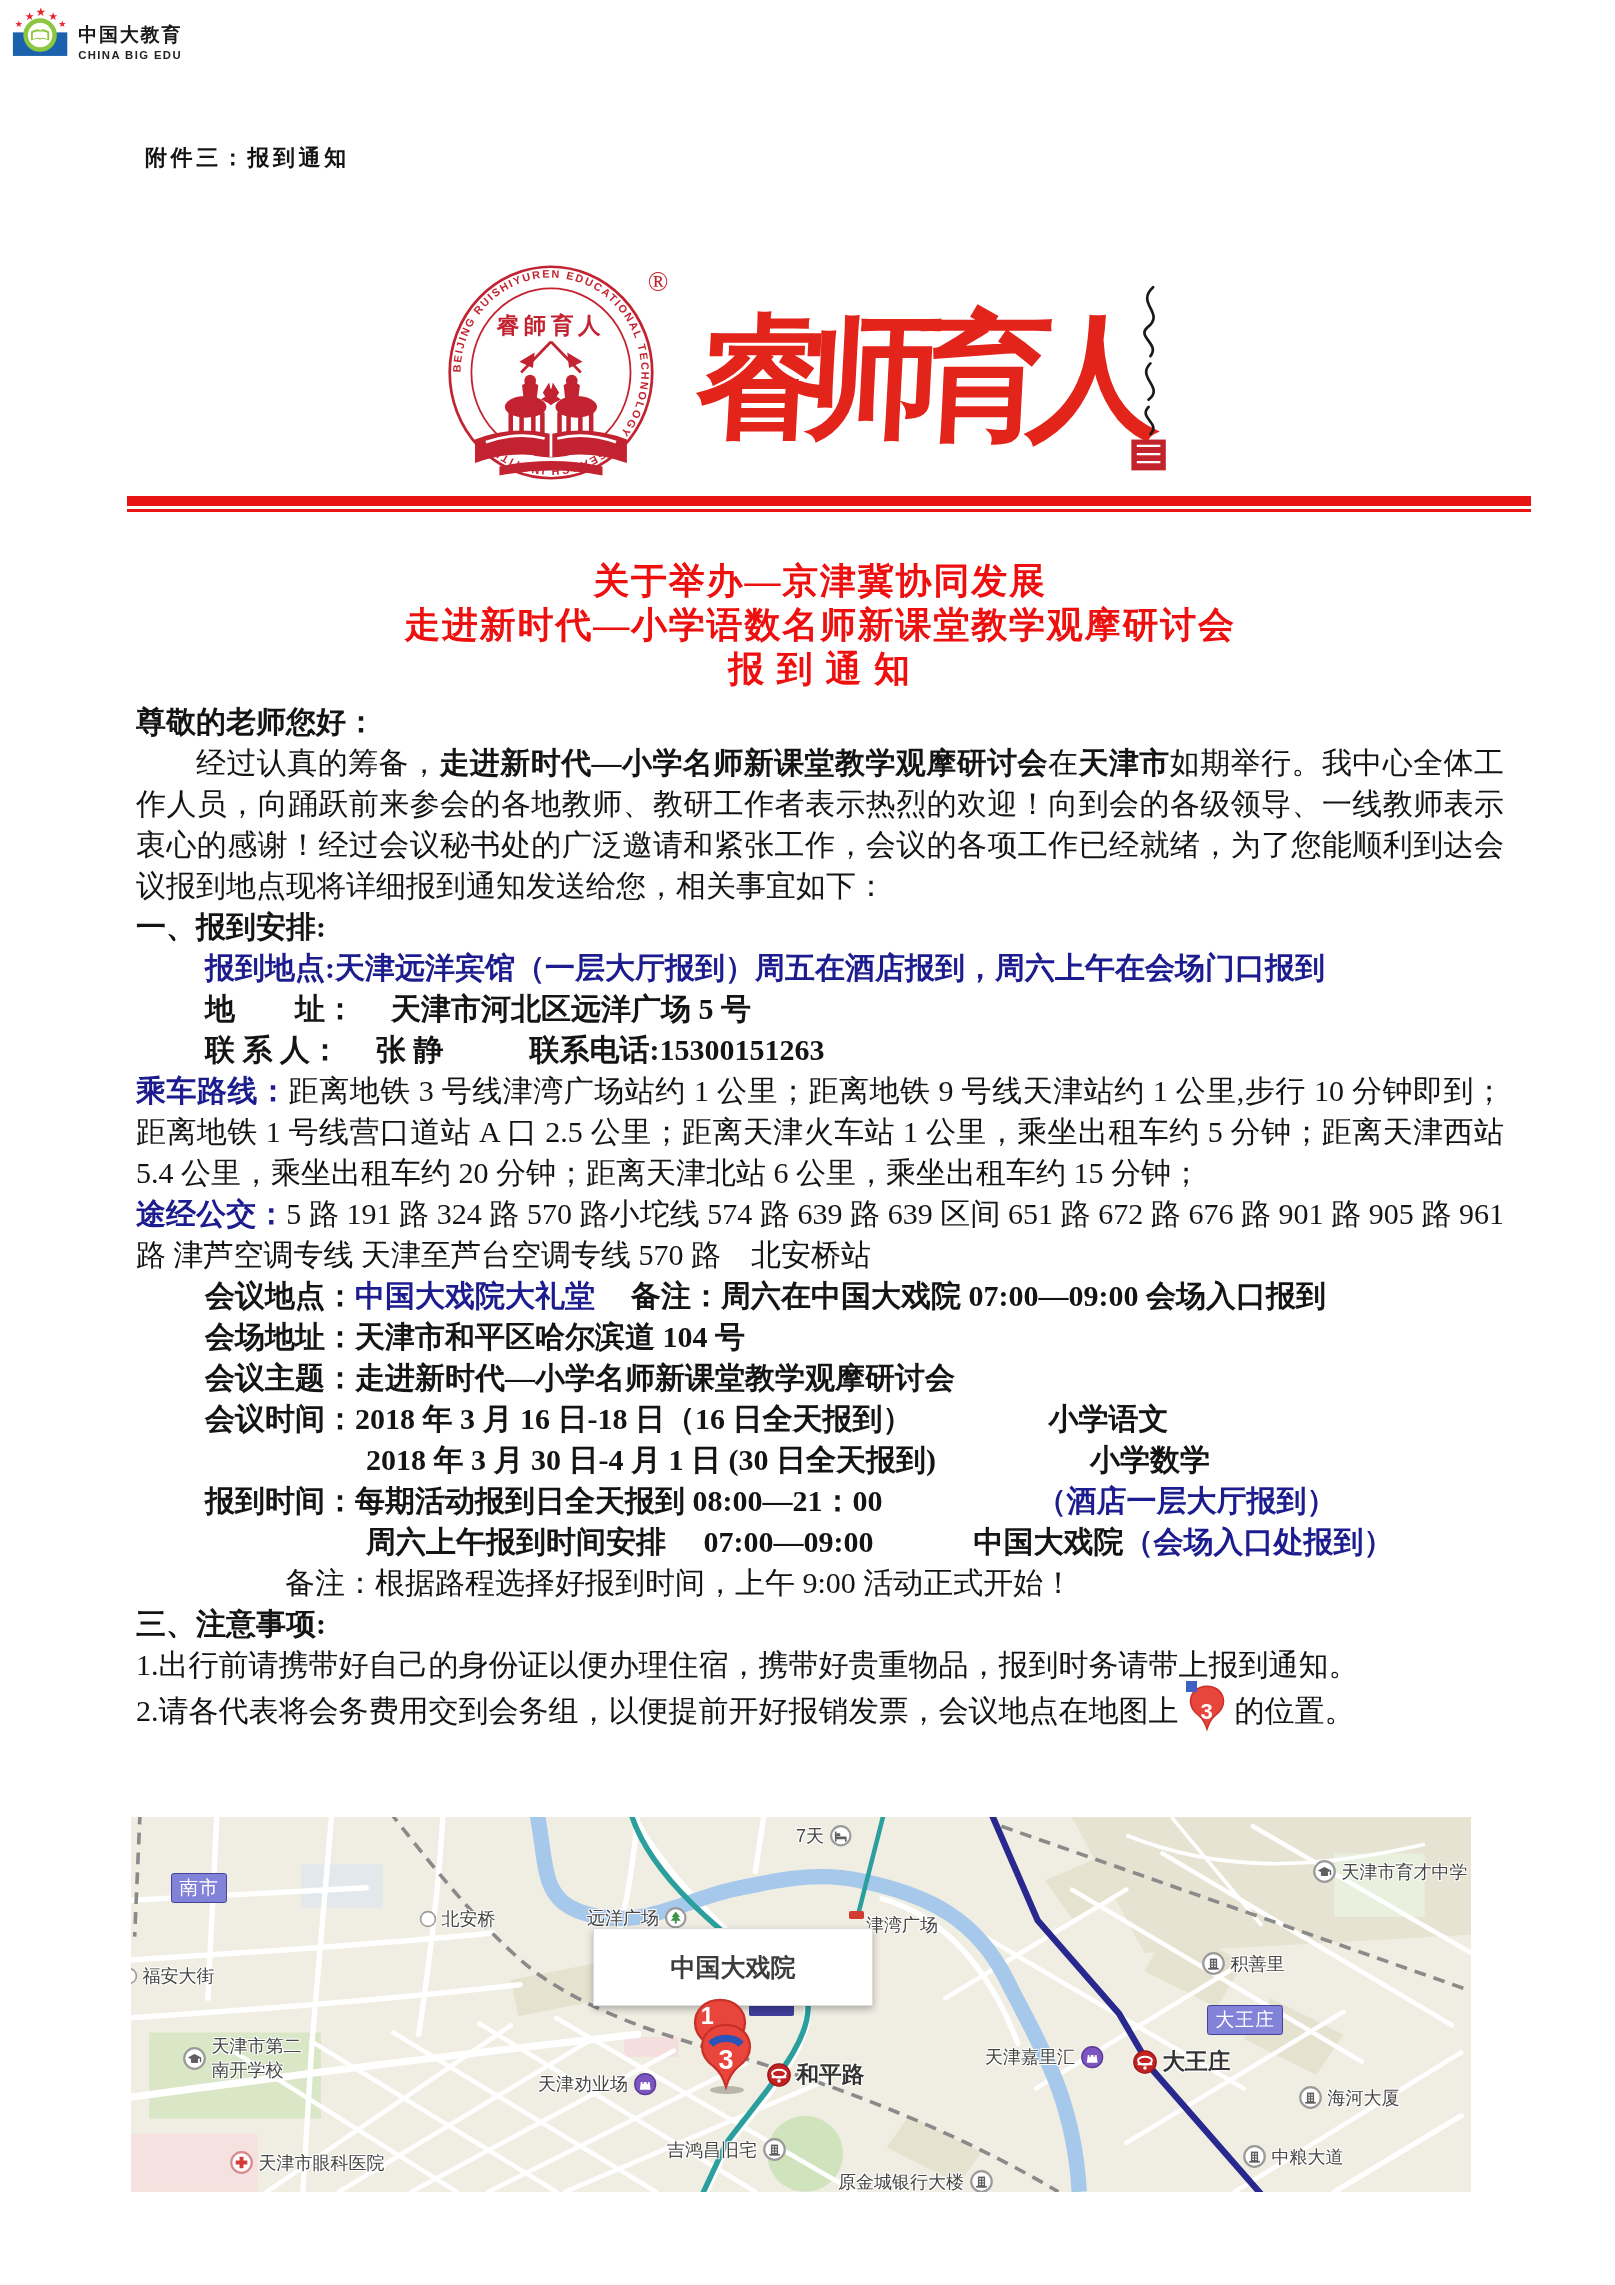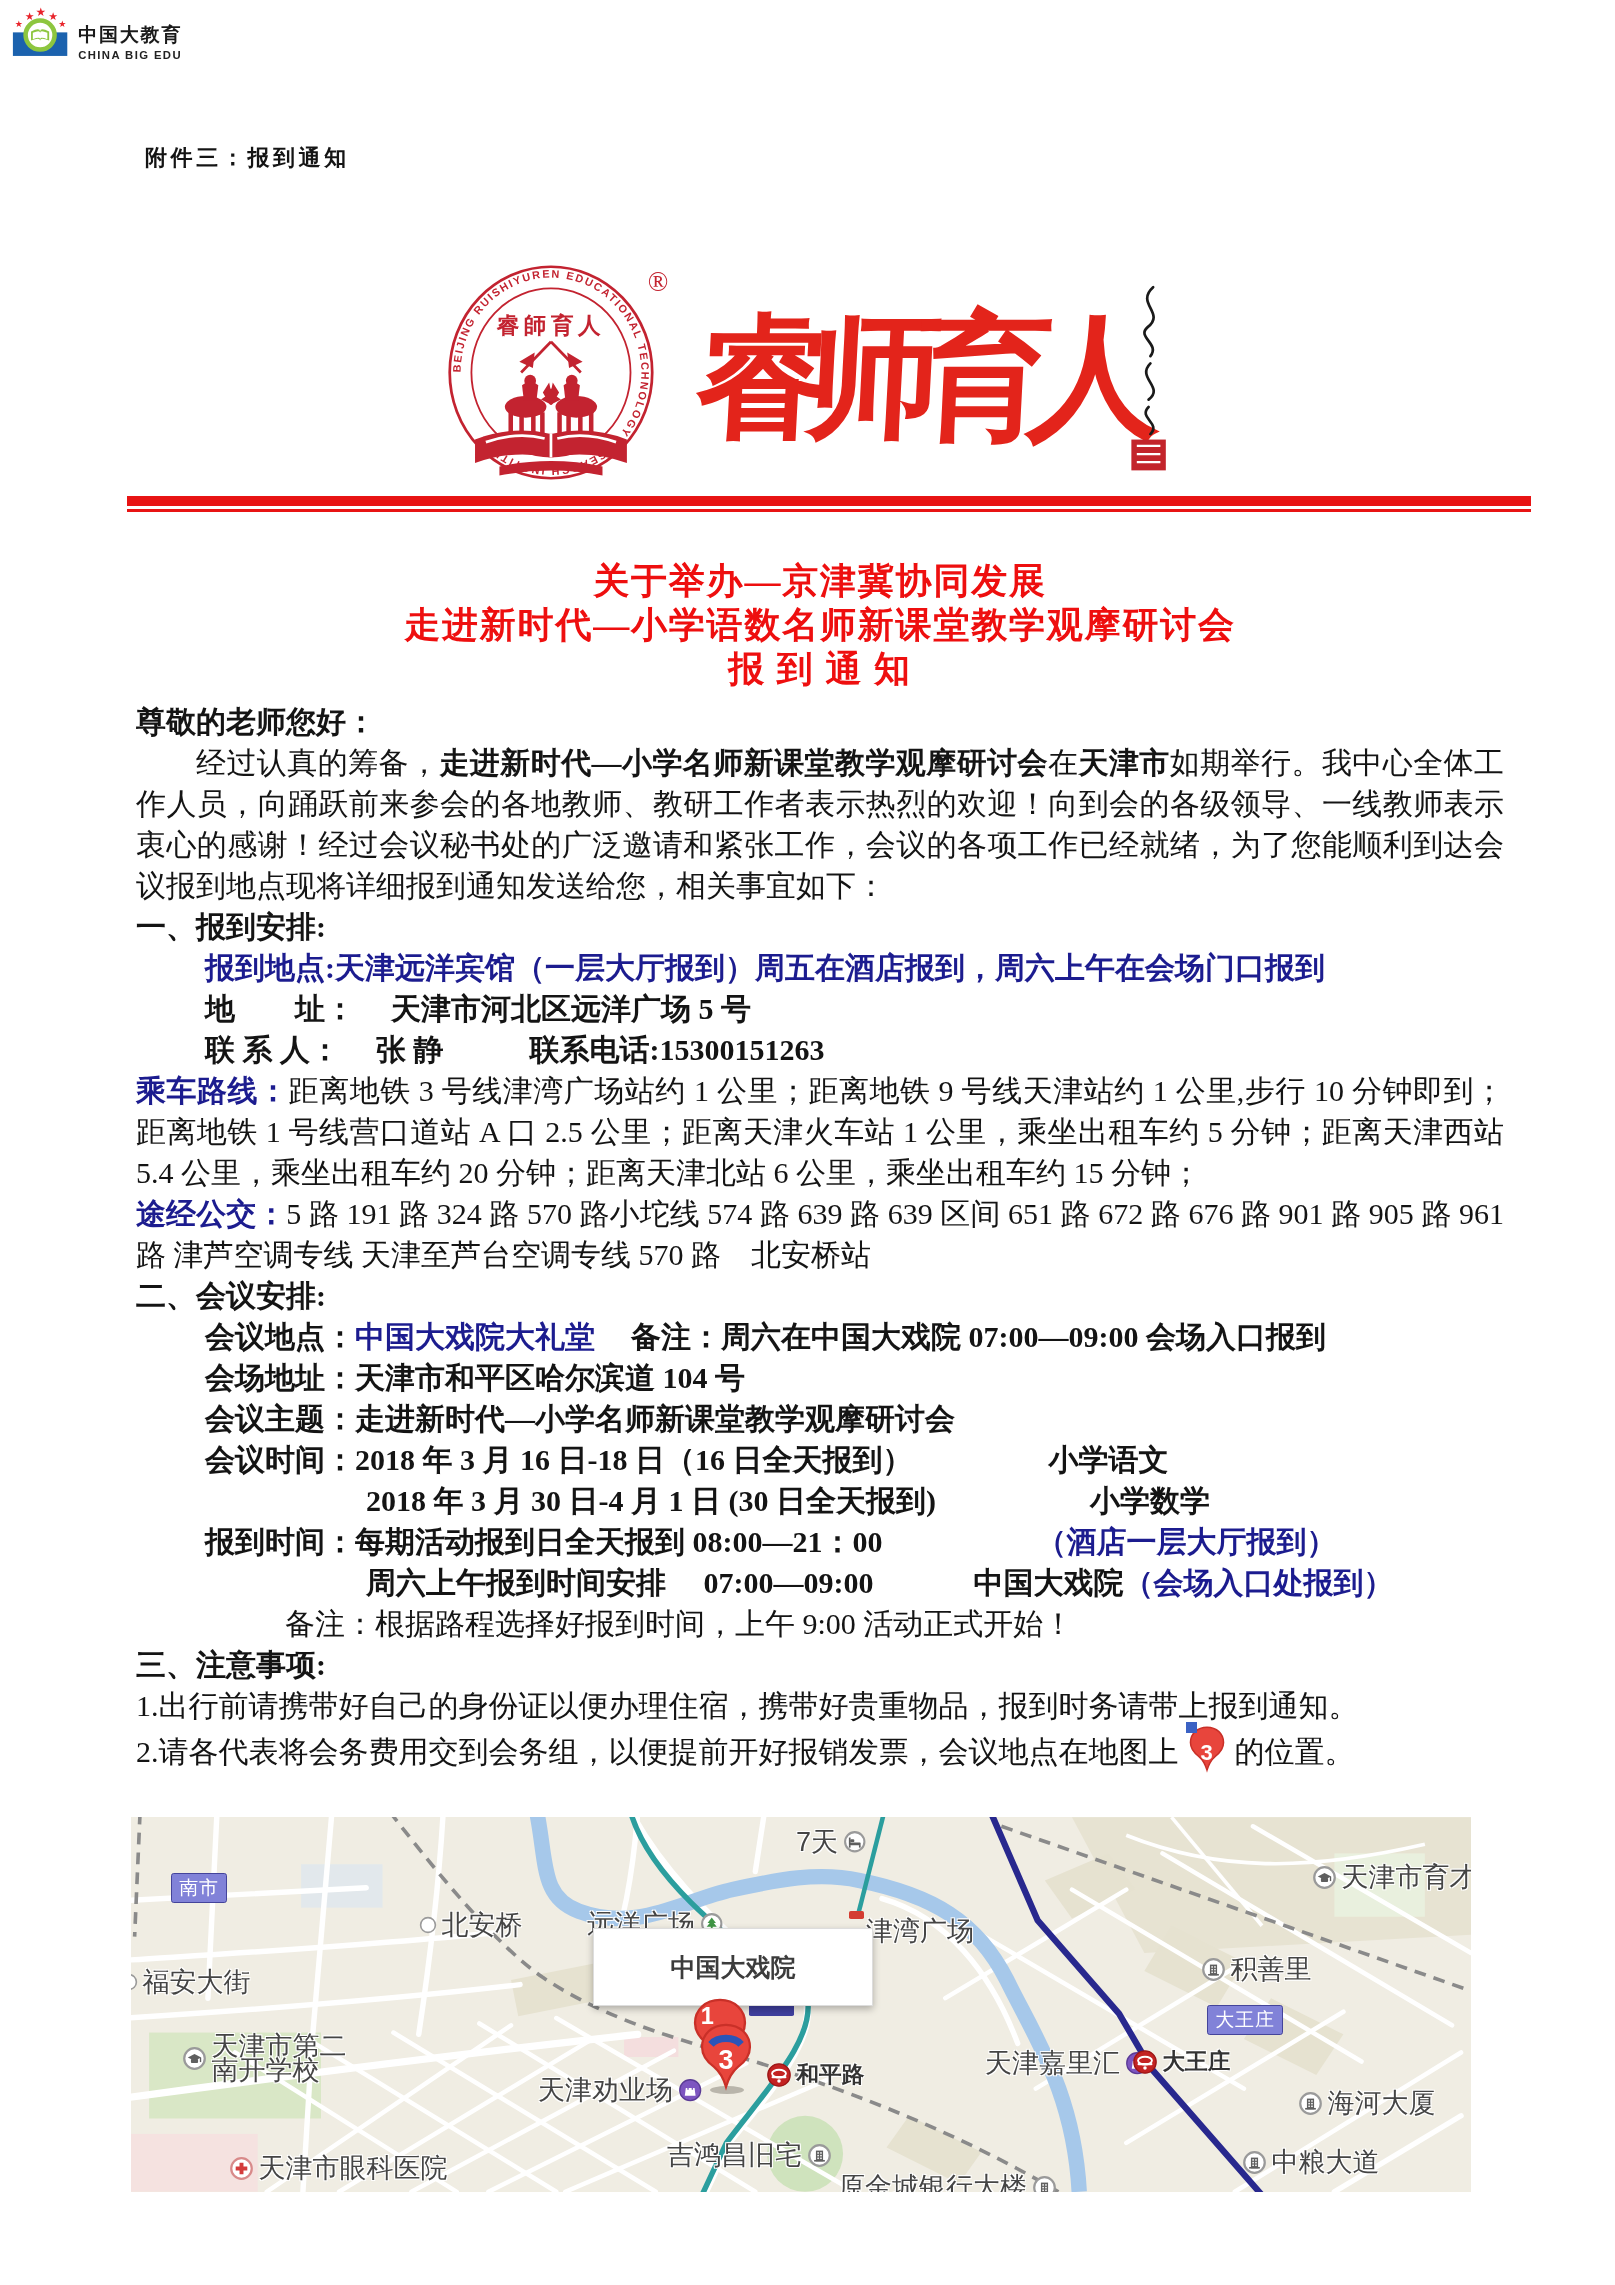--- a/index.html
+++ b/index.html
@@ -47,21 +47,21 @@
   .textpin{display:inline-block;position:relative;width:38px;height:49px;vertical-align:-12.7px;margin:0 9px;}
   .textpin .num{position:absolute;left:0;top:6.3px;width:100%;text-align:center;color:#fff;
                 font-family:"Liberation Sans",sans-serif;font-weight:bold;font-size:22px;}
   .textpin .bluechip{position:absolute;left:-1.8px;top:-3.6px;width:11px;height:11px;background:#3b62c4;}
 
   
   .map{position:absolute;left:131px;top:1817px;width:1340px;height:375px;overflow:hidden;background:#f0ede3;
        font-family:"Liberation Sans",sans-serif;}
   .map svg.base{position:absolute;left:0;top:0;}
   .mlabel{position:absolute;display:flex;align-items:center;gap:4.5px;white-space:nowrap;
-          font-size:27px;color:#454545;z-index:3;
+          font-size:18px;color:#454545;z-index:3;
           text-shadow:-0.9px -0.9px 0 #fff,0.9px -0.9px 0 #fff,-0.9px 0.9px 0 #fff,0.9px 0.9px 0 #fff;}
   .mlabel .mic{flex:0 0 auto;}
   .ml-2line span{display:block;line-height:24.4px;}
   .badge{position:absolute;z-index:3;background:#8182d8;border:1.8px solid #44449b;color:#fff;
          font-size:19px;padding:0.9px 7.2px;border-radius:2.7px;letter-spacing:0.9px;}
   .station{font-weight:bold;font-size:22.6px;color:#333;}
   .callout{position:absolute;left:462px;top:111px;width:278px;height:76px;background:#fff;
            border:0.9px solid #ddd;box-shadow:0 2.7px 7.2px rgba(0,0,0,.28);z-index:4;
            display:flex;align-items:center;justify-content:center;
            font-size:25px;font-weight:bold;color:#3c3c3c;}
@@ -238,21 +238,20 @@
     <p class="just ti"><span>经过认真的筹备，</span><span class="b">走进新时代—小学名师新课堂教学观摩研讨会</span><span>在</span><span class="b">天津市</span><span>如期举行。我中心全体工作人员，向踊跃前来参会的各地教师、教研工作者表示热烈的欢迎！向到会的各级领导、一线教师表示衷心的感谢！经过会议秘书处的广泛邀请和紧张工作，会议的各项工作已经就绪，为了您能顺利到达会议报到地点现将详细报到通知发送给您，相关事宜如下：</span></p>
 
     <div class="b">一、报到安排:</div>
     <div class="indent1 b blue">报到地点:天津远洋宾馆（一层大厅报到）周五在酒店报到，周六上午在会场门口报到</div>
     <div class="indent1 b"><span>地　　址：</span><span class="vgap">天津市河北区远洋广场 5 号</span></div>
     <div class="indent1 b"><span>联 系 人：</span><span class="vgap">张 静</span><span class="sp95"></span><span>联系电话:</span><span>15300151263</span></div>
 
     <p class="just"><span class="b blue">乘车路线：</span><span>距离地铁 3 号线津湾广场站约 1 公里；距离地铁 9 号线天津站约 1 公里,步行 10 分钟即到；距离地铁 1 号线营口道站 A 口 2.5 公里；距离天津火车站 1 公里，乘坐出租车约 5 分钟；距离天津西站 5.4 公里，乘坐出租车约 20 分钟；距离天津北站 6 公里，乘坐出租车约 15 分钟；</span></p>
     <p class="just"><span class="b blue">途经公交：</span><span>5 路 191 路 324 路 570 路小坨线 574 路 639 路 639 区间 651 路 672 路 676 路 901 路 905 路 961 路 津芦空调专线 天津至芦台空调专线 570 路　北安桥站</span></p>
 
-    <div class="b">二、会议安排:</div>
     <div class="indent1 b"><span>会议地点：</span><span class="blue">中国大戏院大礼堂</span><span class="vgap">备注：周六在中国大戏院 07:00—09:00 会场入口报到</span></div>
     <div class="indent1 b"><span>会场地址：</span><span>天津市和平区哈尔滨道 104 号</span></div>
     <div class="indent1 b"><span>会议主题：</span><span>走进新时代—小学名师新课堂教学观摩研讨会</span></div>
     <div class="indent1 b"><span>会议时间：</span><span>2018 年 3 月 16 日-18 日（16 日全天报到）</span><span class="sp150"></span><span>小学语文</span></div>
     <div class="indent2 b"><span>2018 年 3 月 30 日-4 月 1 日 (30 日全天报到)</span><span class="sp170"></span><span>小学数学</span></div>
     <div class="indent1 b"><span>报到时间：</span><span>每期活动报到日全天报到 08:00—21：00</span><span class="sp170"></span><span class="blue">（酒店一层大厅报到）</span></div>
     <div class="indent2 b"><span>周六上午报到时间安排　 07:00—09:00</span><span class="sp110"></span><span>中国大戏院</span><span class="blue">（会场入口处报到）</span></div>
     <div class="indent-note">备注：根据路程选择好报到时间，上午 9:00 活动正式开始！</div>
 
     <div class="b">三、注意事项:</div>

